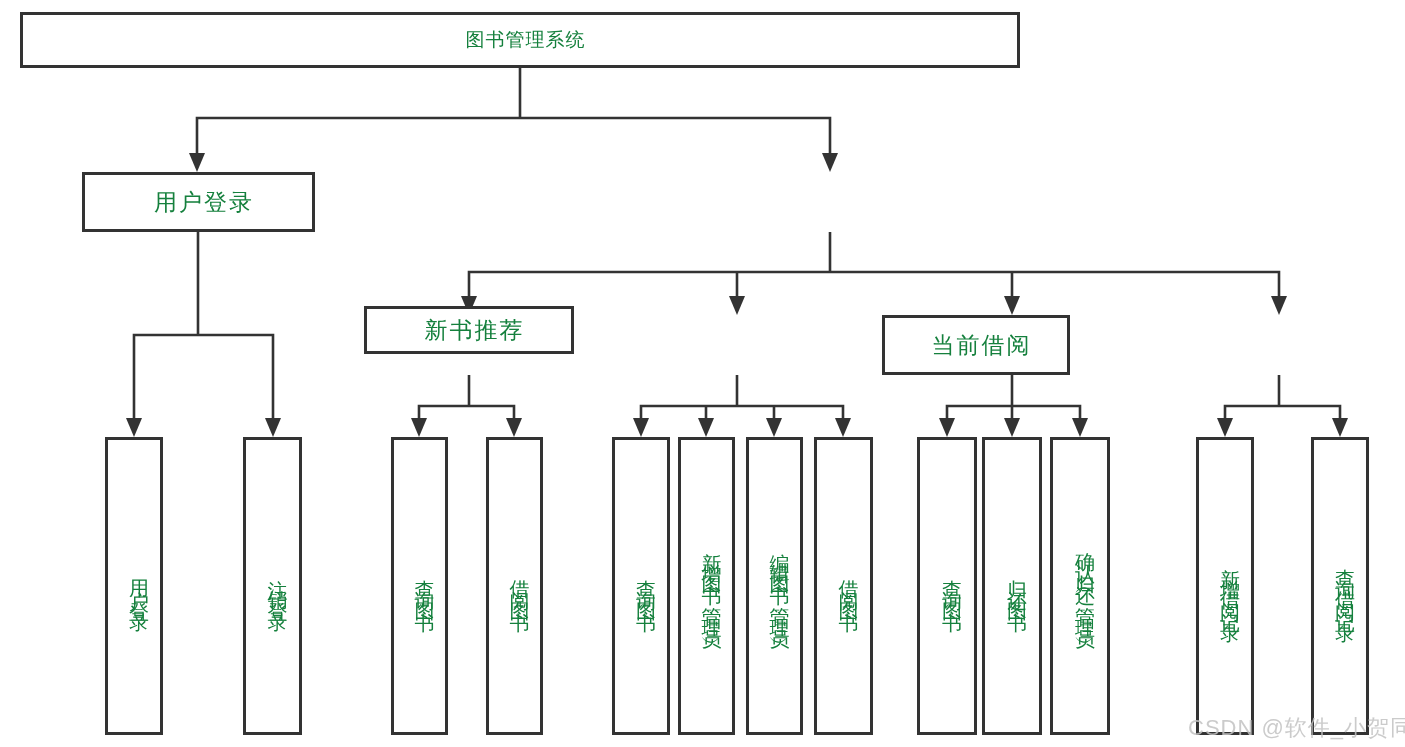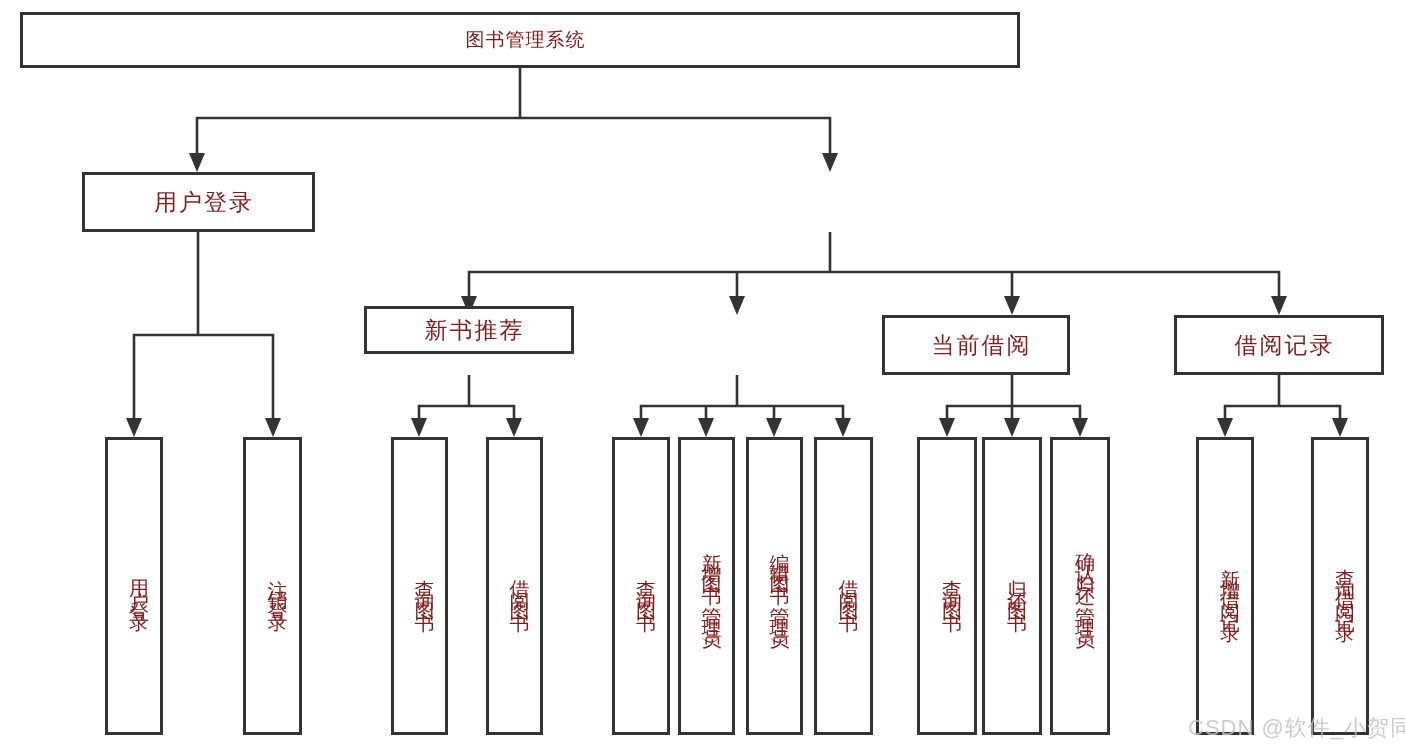--- a/index.html
+++ b/index.html
@@ -10,21 +10,21 @@
     font-family:"Liberation Sans","DejaVu Sans",sans-serif;
     overflow:hidden;
   }
   .connectors{position:absolute;left:0;top:0;width:1405px;height:747px;}
   .node{
     position:absolute;
     background:#ffffff;
     border:3px solid #333333;
     box-sizing:border-box;
     display:flex;align-items:center;justify-content:center;
-    color:#7f1d1d;
+    color:#15803d;
     text-align:center;
     padding-left:11px;
   }
   .h{font-size:23px;letter-spacing:2px;}
   .root{font-size:19px;letter-spacing:1px;}
   .leaf{top:437px;height:298px;}
   .leaf span{
     writing-mode:vertical-rl;
     text-orientation:mixed;
     font-size:20px;
@@ -115,23 +115,20 @@
   <div class="node h" id="n-user-login">
     <span>用户登录</span>
   </div>
 
   <div class="node h" id="n-new-book-rec">
     <span>新书推荐</span>
   </div>
   <div class="node h" id="n-current-borrow">
     <span>当前借阅</span>
   </div>
-  <div class="node h" id="n-borrow-record">
-    <span>借阅记录</span>
-  </div>
 
   <div class="node leaf" id="n-ul-login">
     <span>用户登录</span>
   </div>
   <div class="node leaf" id="n-ul-logout">
     <span>注销登录</span>
   </div>
   <div class="node leaf" id="n-nbr-query">
     <span>查询图书</span>
   </div>

